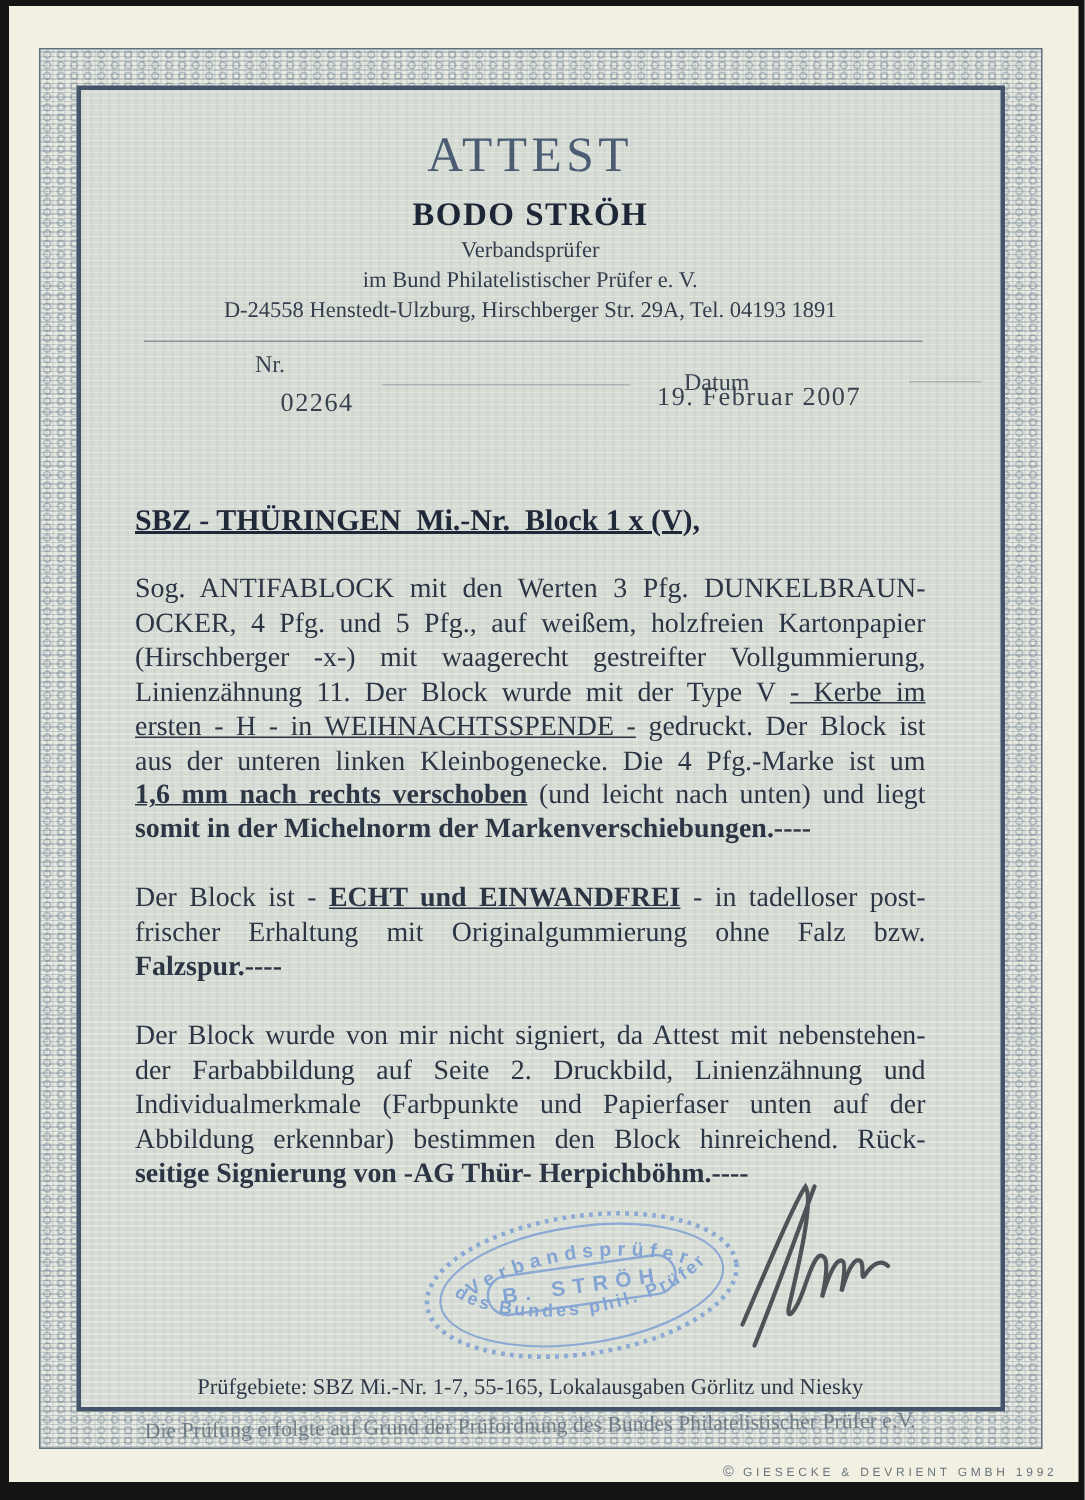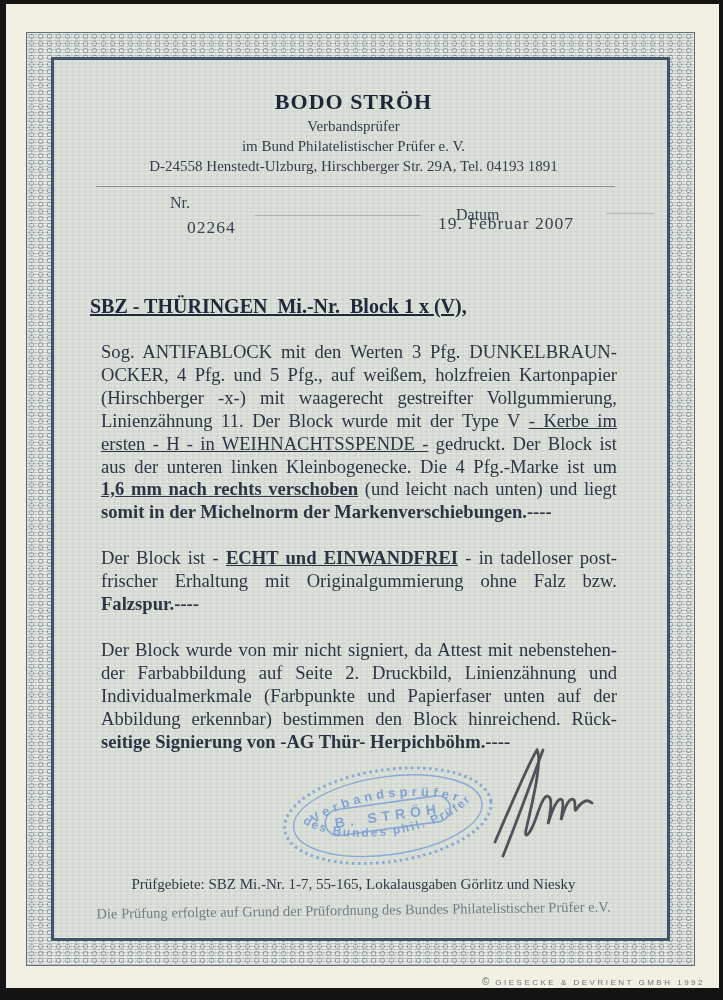--- a/index.html
+++ b/index.html
@@ -43,21 +43,21 @@
   .rule{border-top:1px solid rgba(110,122,138,.75);margin:11px 2px 0 6px;}
   .meta{position:relative;height:64px;}
   .meta .lbl{position:absolute;font-size:16px;color:#3a4452;}
   .meta .val{position:absolute;font-size:17.5px;color:#39424f;letter-spacing:1px;}
   .fill-line{position:absolute;border-bottom:1px solid rgba(120,132,145,.45);}
   .doc-heading{
     font-size:20px;font-weight:bold;margin-top:44px;
     text-decoration:underline;white-space:pre-wrap;color:#20293a;
   }
   .para{margin-top:23px;font-size:18.6px;line-height:22.9px;color:#2c3544;}
-  .para .tline{text-align:justify;text-align-last:justify;margin-left:11px;}
+  .para .tline{text-align:justify;text-align-last:justify;}
   .para .tline.last{text-align:left;text-align-last:left;font-weight:bold;}
   .para span.u{text-decoration:underline;}
   .para span.bu{font-weight:bold;text-decoration:underline;}
   .seal-zone{position:relative;height:112px;margin-top:6px;}
   .seal-svg{position:absolute;left:160px;top:-6px;transform:rotate(-8deg);}
   .sig-svg{position:absolute;left:395px;top:-22px;}
   .pruefgebiete{text-align:center;font-size:15px;color:#2f3947;margin-top:4px;}
   .pruefnote{
     text-align:center;font-size:14.5px;color:rgba(96,110,122,.85);
     margin-top:9px;transform:rotate(-0.8deg);
@@ -70,20 +70,21 @@
   .printer-credit .c{font-size:10px;letter-spacing:0;margin-right:6px;}
   svg text{font-family:"Liberation Sans", sans-serif;}
 </style>
 </head>
 <body>
 
 <div class="paper">
   <div class="frame">
     <div class="inner">
 
+      <div class="attest">ATTEST</div>
       <div class="pname">BODO STRÖH</div>
       <div class="hline">Verbandsprüfer</div>
       <div class="hline">im Bund Philatelistischer Prüfer e. V.</div>
       <div class="hline">D-24558 Henstedt-Ulzburg, Hirschberger Str. 29A, Tel. 04193 1891</div>
 
       <div class="rule"></div>
 
       <div class="meta">
         <div class="lbl" style="left:80px;top:7px;">Nr.</div>
         <div class="val" style="left:97px;top:30px;text-align:center;">02264</div>

